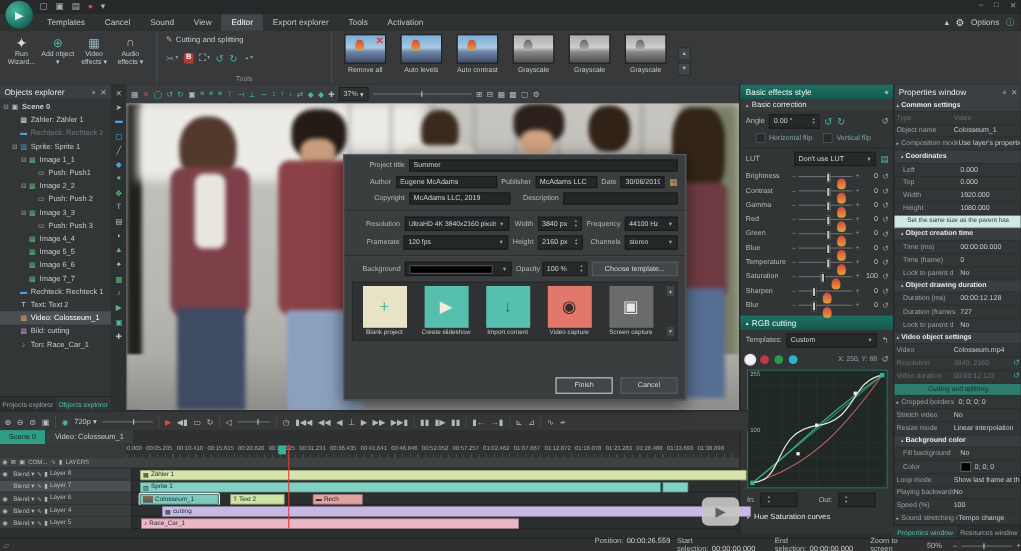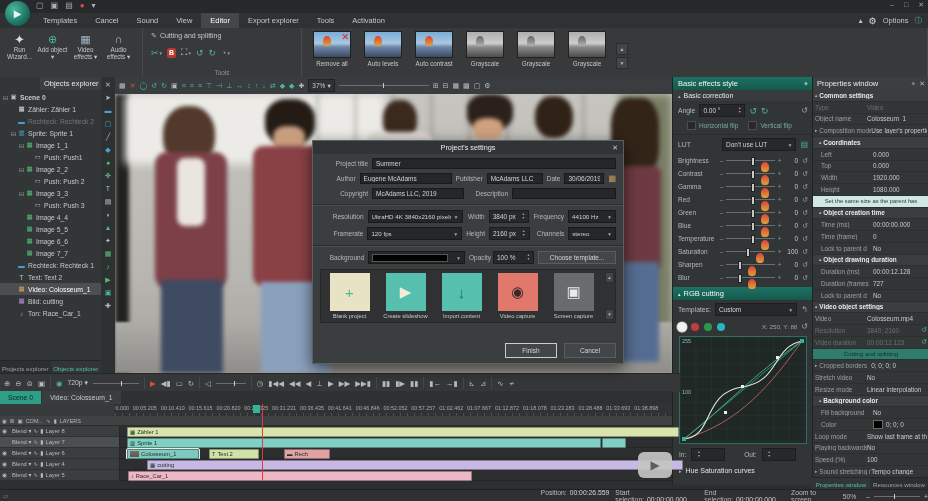--- a/index.html
+++ b/index.html
@@ -50,21 +50,21 @@
      background:linear-gradient(180deg,#79aed8 0%,#a9c8e2 45%,#6f87a8 60%,#3c4a62 100%);}
   .thumb:after{content:"";position:absolute;left:9px;top:4px;width:8px;height:10px;border-radius:50% 50% 40% 40%;
      background:linear-gradient(180deg,#d8433a,#e2a23a);}
   .thumb.gray{filter:grayscale(1) brightness(1.05);}
   .thumb .delx{position:absolute;right:1px;top:0px;color:#e03b2f;font-size:9px;font-weight:bold;}
   .style-item .slabel{font-size:6.3px;color:#c6cacb;margin-top:2px;}
   #style-scroll{display:flex;flex-direction:column;gap:2px;justify-content:center;}
   #style-scroll .sa{width:10px;height:10px;background:#434648;border:1px solid #2a2c2d;color:#b6babb;
      font-size:5px;display:flex;align-items:center;justify-content:center;}
   
-  #explorer{left:0;top:77px;width:101px;height:298px;background:#333637;border-right:1px solid #242627;padding-left:40px;}
+  #explorer{left:0;top:77px;width:101px;height:298px;background:#333637;border-right:1px solid #242627;}
   .panel-hdr{height:13px;background:#3c3f41;display:flex;align-items:center;padding:0 4px;font-size:7.5px;color:#e6e8e9;}
   .panel-hdr .sp{flex:1;}
   .panel-hdr .hic{font-size:7px;color:#aeb2b4;margin-left:4px;}
   #tree{position:absolute;top:14px;left:0;right:0;bottom:14px;overflow:hidden;}
   .tnode{height:12px;display:flex;align-items:center;font-size:6.8px;color:#c6cacb;white-space:nowrap;}
   .tnode.sel{background:#4b4f51;color:#ffffff;}
   .tnode.dim{color:#73777a;}
   .tnode .exp{width:7px;font-size:6px;color:#9da1a3;text-align:center;}
   .tnode .tic{width:9px;text-align:center;font-size:6.5px;margin-right:2px;}
   #explorer-tabs{position:absolute;left:0;bottom:0;width:101px;height:14px;display:flex;background:#2c2f30;border-top:1px solid #242627;}
@@ -1053,24 +1053,20 @@
     <span id="status-zoom">
       <span>–</span>
       <span class="ztrack">
           <i></i>
         </span>
       <span>+</span>
     </span>
   </div>
 
   <div id="dialog" class="abs">
-    <div id="dlg-hdr">
-      <span id="dlg-title">Project's settings</span>
-      <span id="dlg-close">✕</span>
-    </div>
     <div class="dlg-row">
       <span class="dlab" style="width:48px;">Project title</span>
       <input class="dinput" style="flex: 1 1 0%;" value="Summer">
     </div>
     <div class="dlg-row">
       <span class="dlab" style="width:48px;">Author</span>
       <input class="dinput" style="width: 92px;" value="Eugene McAdams">
       <span class="dlab" style="width:34px;">Publisher</span>
       <input class="dinput" style="width: 56px;" value="McAdams LLC">
       <span class="dlab" style="width:18px;">Date</span>

